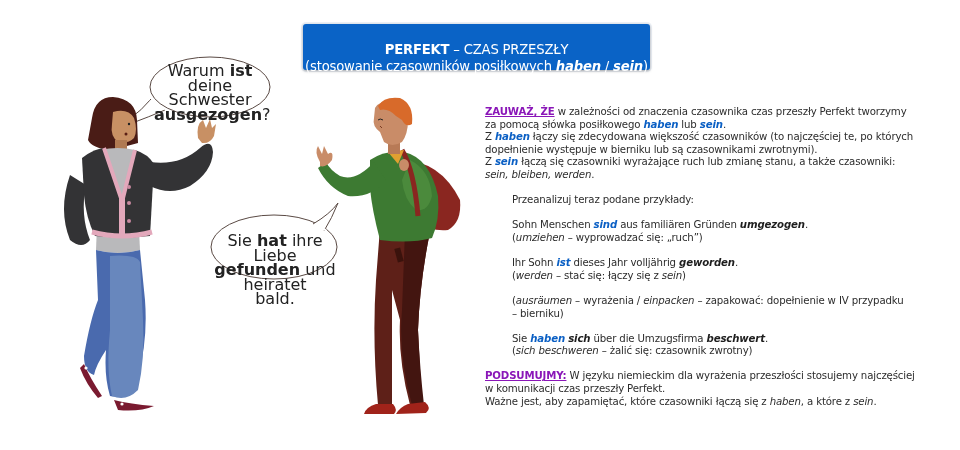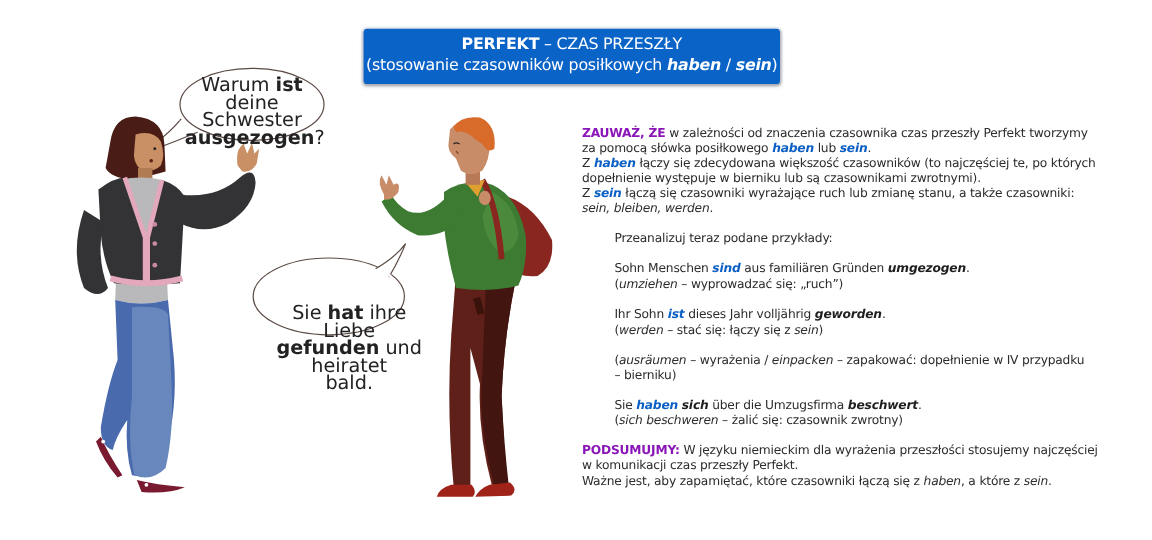--- a/index.html
+++ b/index.html
@@ -4,37 +4,37 @@
 <style>
   * { margin: 0; padding: 0; box-sizing: border-box; }
   html, body { width: 960px; height: 450px; background: #ffffff; overflow: hidden; }
   body { position: relative; font-family: "DejaVu Sans", "Liberation Sans", sans-serif; color: #2b2b2b; }
 
   .title-box {
     position: absolute; left: 303px; top: 24px; width: 347px; height: 46px;
     background: #0a63c6; border-radius: 3px;
     box-shadow: 0 1px 3px rgba(0,0,0,0.35), 0 0 0 2px #eef2f8;
     color: #ffffff; text-align: center; font-size: 13.2px; line-height: 17px;
-    padding-top: 5px; letter-spacing: -0.2px;
+    padding-top: 17px; letter-spacing: -0.2px;
   }
   .title-box b { font-weight: bold; }
   .title-box .it { font-style: italic; font-weight: bold; }
 
   .scene { position: absolute; left: 0; top: 0; width: 480px; height: 450px; }
   .bubble-text {
     position: absolute; text-align: center; font-size: 16px; line-height: 14.5px; color: #222;
   }
   .bubble-text b { font-weight: bold; }
 
   .content {
     position: absolute; left: 485px; top: 106px; width: 430px;
     font-size: 10.2px; line-height: 12.6px; color: #2c2c2c; letter-spacing: -0.15px;
   }
   .content p { margin: 0; }
-  .hl-purple { color: #8a16b8; font-weight: bold; }
+  .hl-purple { color: #8a16b8; font-weight: bold; text-decoration: underline; }
   .hl-blue { color: #0a5fc4; font-weight: bold; font-style: italic; }
   .it { font-style: italic; }
   .bi { font-weight: bold; font-style: italic; color: #1e1e1e; }
   .indent { padding-left: 27px; }
   .gap { height: 12.6px; }
 </style>
 </head>
 <body>
 
 <div class="title-box">
@@ -127,21 +127,21 @@
     <path d="M 380 126 L 382 128" stroke="#7a3a20" stroke-width="1"></path>
   </g>
 </svg>
 
 <div class="bubble-text" style="left:154px; top:64px; width:112px;">
   <div><span>Warum </span><b>ist</b></div>
   <div>deine Schwester</div>
   <div><b>ausgezogen</b><span>?</span></div>
 </div>
 
-<div class="bubble-text" style="left:228px; top:234px; width:126px;margin-top:20px;">
+<div class="bubble-text" style="left:212px; top:234px; width:126px;">
   <div><span>Sie </span><b>hat</b><span> ihre Liebe</span></div>
   <div><b>gefunden</b><span> und heiratet</span></div>
   <div>bald.</div>
 </div>
 
 <div class="content">
   <p><span class="hl-purple">ZAUWAŻ, ŻE</span><span> w zależności od znaczenia czasownika czas przeszły Perfekt tworzymy</span></p>
   <p><span>za pomocą słówka posiłkowego </span><span class="hl-blue">haben</span><span> lub </span><span class="hl-blue">sein</span><span>.</span></p>
   <p><span>Z </span><span class="hl-blue">haben</span><span> łączy się zdecydowana większość czasowników (to najczęściej te, po których</span></p>
   <p>dopełnienie występuje w bierniku lub są czasownikami zwrotnymi).</p>

